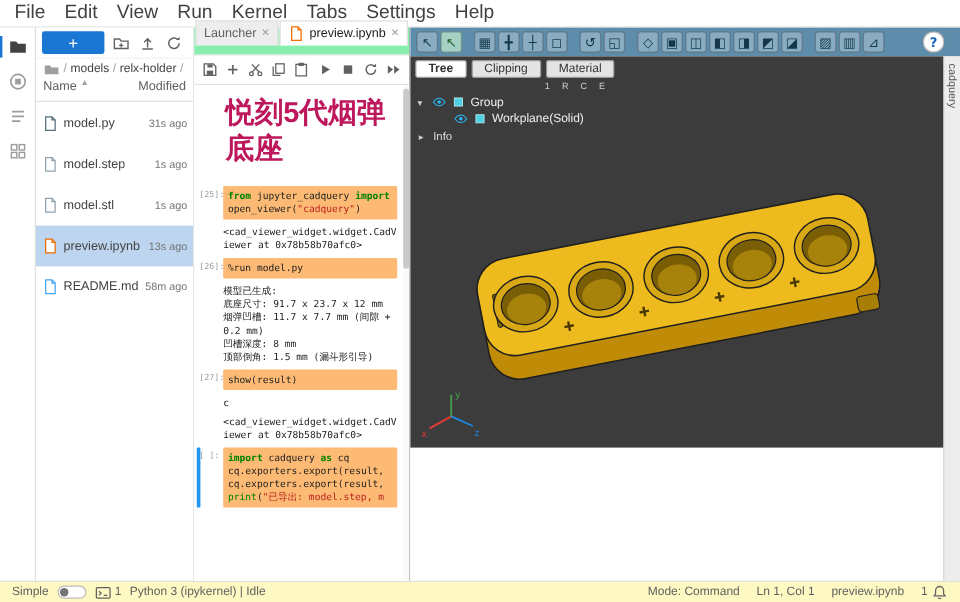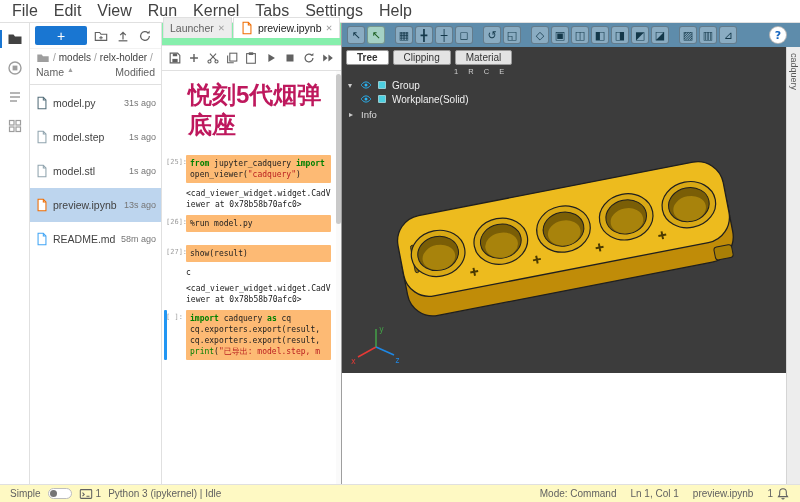--- a/index.html
+++ b/index.html
@@ -85,21 +85,21 @@
 .cad-main{flex:1;min-width:0;display:flex;flex-direction:column}
 .cad-dark{height:326px;flex:none;background:#3c3c3c;display:flex;flex-direction:column;position:relative;overflow:hidden}
 .cad-white{flex:1;background:#fff}
 .cad-strip{width:14px;flex:none;background:#ededed;border-left:1px solid #d5d5d5}
 .strip-label{writing-mode:vertical-rl;font-size:9px;color:#555;padding:6px 2px;white-space:nowrap}
 .cad-tabs{display:flex;gap:4px;padding:3px 4px 1px;flex:none}
 .cad-tab{font-size:10px;padding:1px 10px;background:#e4e4e4;border:1px solid #9a9a9a;color:#333;border-radius:2px;cursor:pointer}
 .cad-tab.active{background:#fff;font-weight:bold}
 .tree-letters{flex:none;font-size:7.5px;color:#cfcfcf;letter-spacing:4px;padding:1px 0 2px 112px}
 .tree-row{flex:none;display:flex;align-items:center;gap:4px;padding:1px 6px;font-size:10px;color:#f0f0f0;cursor:pointer}
-.tree-row.child{padding-left:18px}
+.tree-row.child{padding-left:36px}
 .caret{font-size:8px;color:#cccccc;width:8px;flex:none}
 .tree-row .ic svg{width:12px;height:12px}
 .info-row{flex:none;display:flex;align-items:center;gap:4px;padding:3px 7px;font-size:9.5px;color:#dddddd;cursor:pointer}
 .viewport{flex:1;position:relative;min-height:0}
 .model-svg{position:absolute;inset:0;width:100%;height:100%}
 .axis-triad{position:absolute;left:8px;bottom:6px;width:52px;height:44px}
 .axis-label{font-size:8px;font-family:"DejaVu Sans Mono",monospace}
 
 
 .statusbar{height:18px;flex:none;background:#fef9c3;border-top:1px solid #e0e0e0;
@@ -375,20 +375,27 @@
               </div>
             </div>
             <div class="cell code">
               <div class="prompt">[26]:</div>
               <div class="cellbody">
                 <div class="line"><span>%run model.py</span></div>
               </div>
             </div>
             <div class="cell output">
               <div class="prompt"></div>
+              <div class="cellbody">
+                <div class="line"><span>模型已生成:</span></div>
+                <div class="line"><span>底座尺寸: 91.7 x 23.7 x 12 mm</span></div>
+                <div class="line"><span>烟弹凹槽: 11.7 x 7.7 mm (间隙 +0.2 mm)</span></div>
+                <div class="line"><span>凹槽深度: 8 mm</span></div>
+                <div class="line"><span>顶部倒角: 1.5 mm (漏斗形引导)</span></div>
+              </div>
             </div>
             <div class="cell code">
               <div class="prompt">[27]:</div>
               <div class="cellbody">
                 <div class="line"><span>show(result)</span></div>
               </div>
             </div>
             <div class="cell output">
               <div class="prompt"></div>
               <div class="cellbody">

